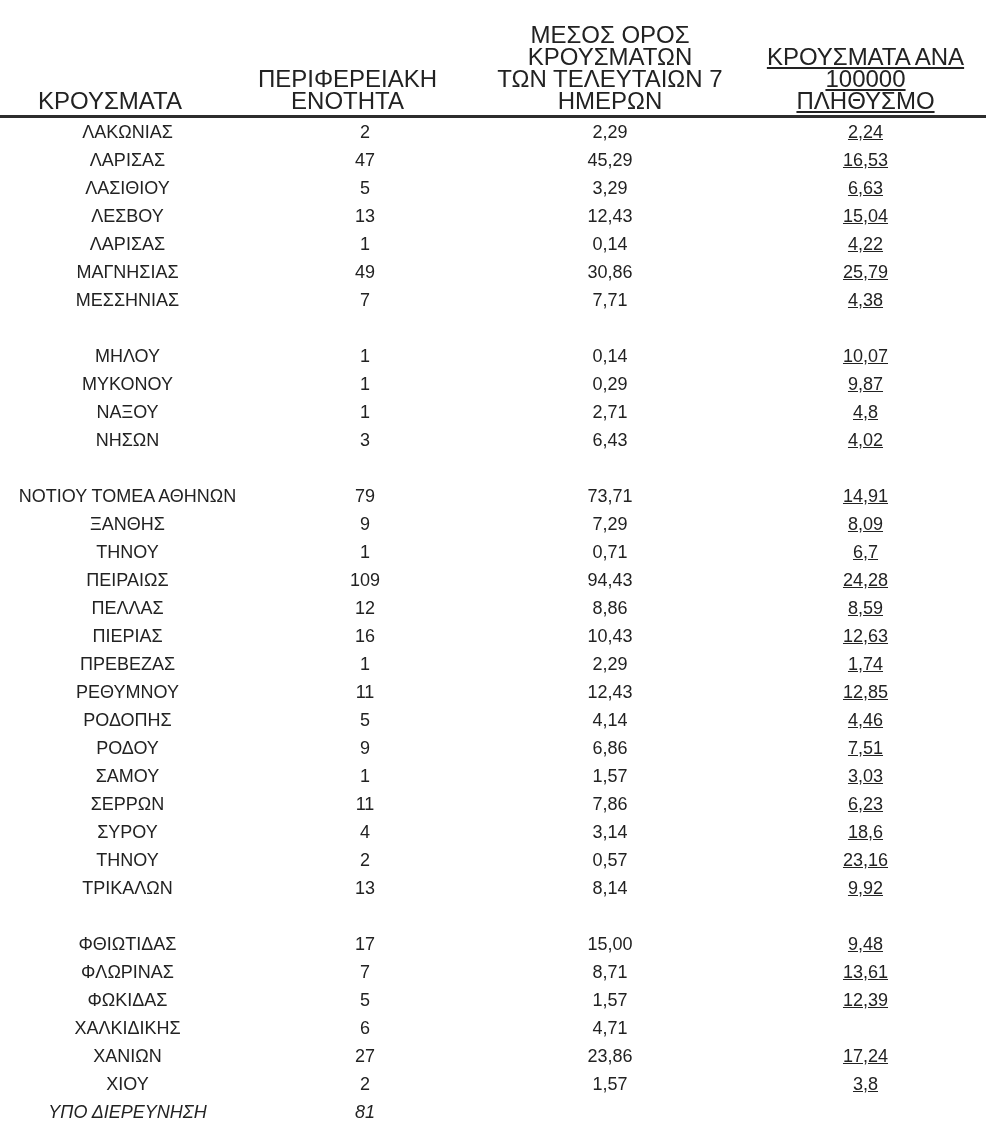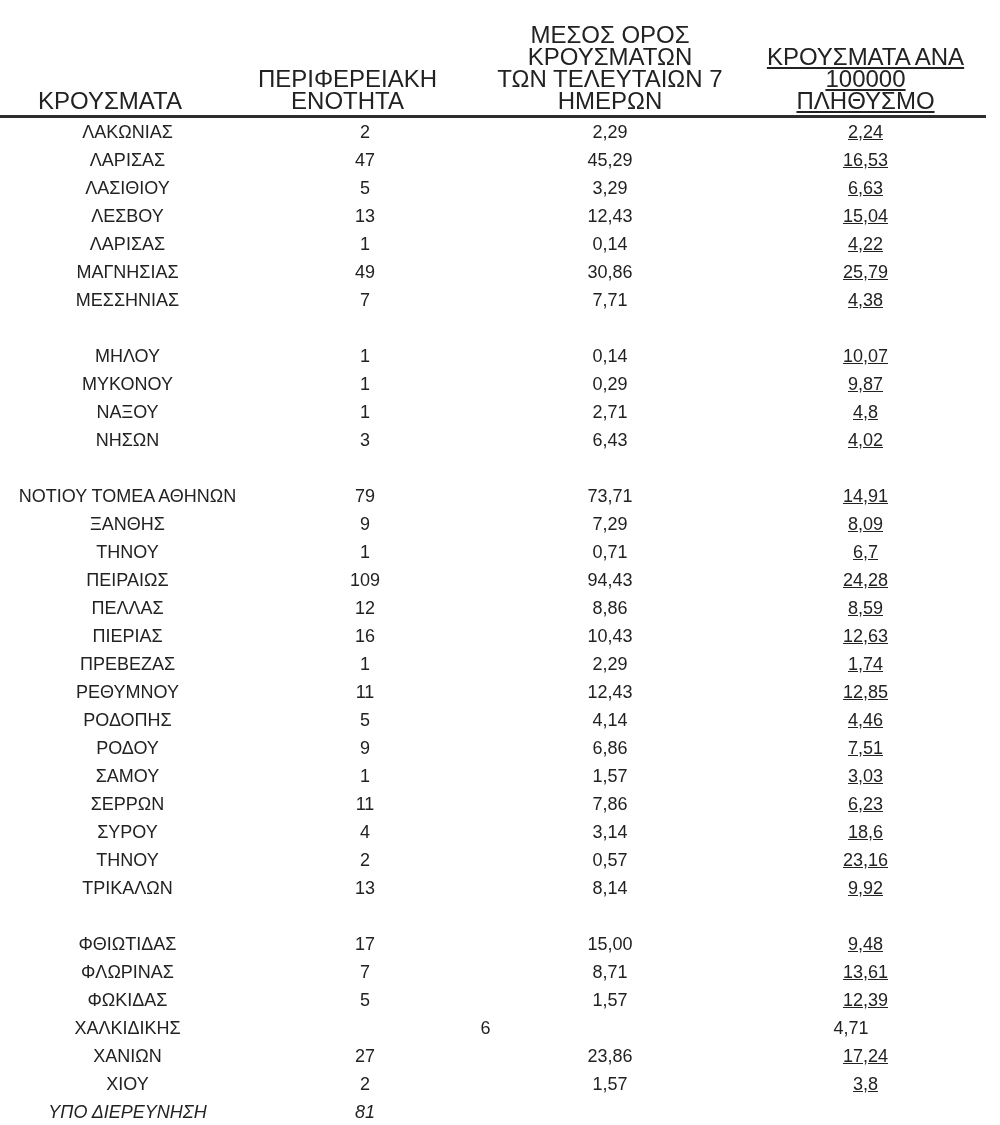--- a/index.html
+++ b/index.html
@@ -39,21 +39,20 @@
   .c3 { width: 270px; }
   .c4 { width: 241px; text-decoration: underline; }
   .col { text-align: center; }
 
   
   .row {
     display: flex;
     align-items: center;
     height: 28px;
     font-size: 18px;
-    justify-content: space-between;
   }
   .row .col { white-space: nowrap; overflow: visible; }
   .row.spacer { height: 28px; }
   .row.italic { font-style: italic; }
   .row.last {
     border-bottom: 3px solid #a21caf;
   }
   .bottom-shadow {
     width: 986px;
     height: 2px;

